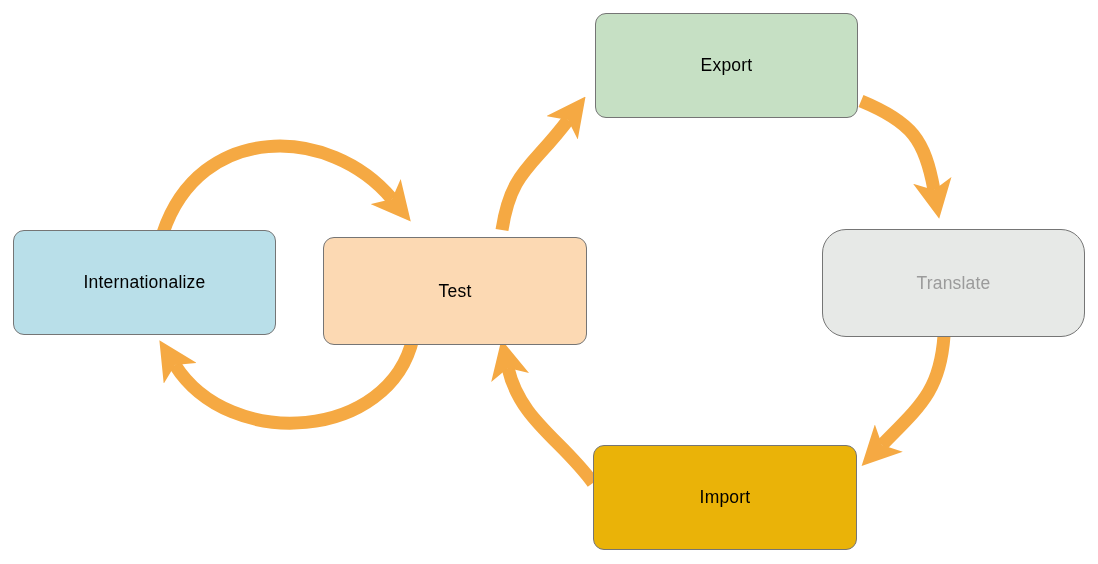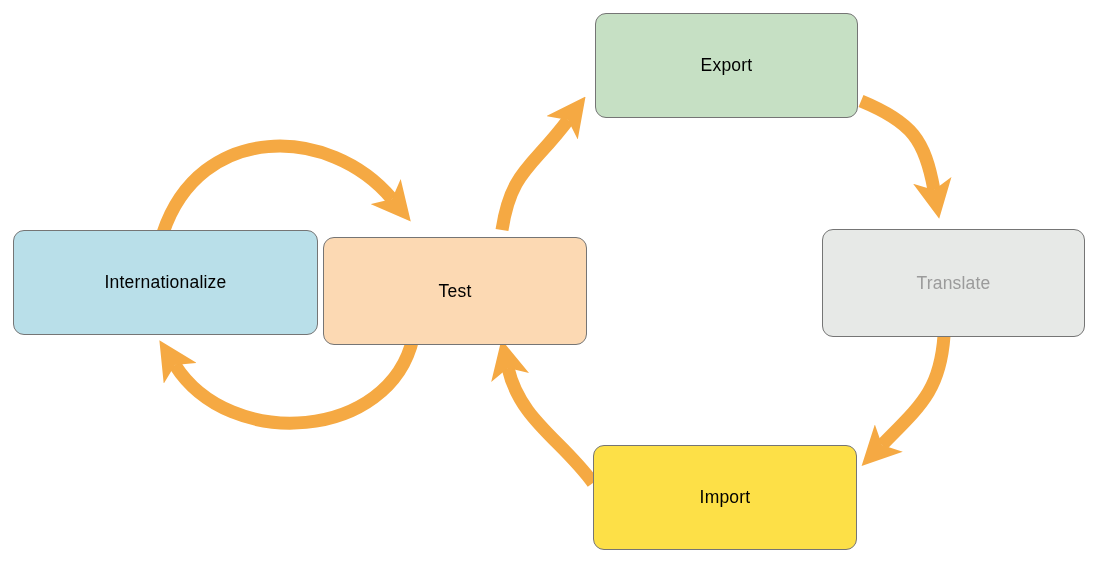--- a/index.html
+++ b/index.html
@@ -34,24 +34,24 @@
     border-radius: 11px;
     display: flex;
     align-items: center;
     justify-content: center;
   }
   .node-label {
     font-size: 17.5px;
     letter-spacing: 0.2px;
   }
 
-  #n-internationalize { left: 13px;  top: 230px; width: 305px; height: 105px; }
+  #n-internationalize { left: 13px;  top: 230px; width: 263px; height: 105px; }
   #n-test             { left: 323px; top: 229px; width: 264px; height: 108px; margin-top: 8px; }
   #n-export           { left: 595px; top: 13px;  width: 263px; height: 105px; }
-  #n-translate        { left: 822px; top: 229px; width: 263px; height: 108px; }
+  #n-translate        { left: 822px; top: 229px; width: 263px; height: 108px; border-radius: 24px; }
   #n-import           { left: 593px; top: 445px; width: 264px; height: 105px; }
 </style>
 </head>
 <body>
 
 <div class="stage">
 
   <svg class="edges" width="1098" height="564" viewBox="0 0 1098 564" aria-hidden="true">
     <defs>
       <marker id="ah" viewBox="0 0 10 10" refX="2.5" refY="5" markerWidth="3" markerHeight="3" orient="auto" markerUnits="strokeWidth">
@@ -81,17 +81,17 @@
   </div>
 
   <div class="node" id="n-export" style="background-color: rgb(198, 224, 196);">
     <span class="node-label" style="color: rgb(0, 0, 0);">Export</span>
   </div>
 
   <div class="node" id="n-translate" style="background-color: rgb(231, 233, 231);">
     <span class="node-label" style="color: rgb(155, 155, 155);">Translate</span>
   </div>
 
-  <div class="node" id="n-import" style="background-color: #fde047;">
+  <div class="node" id="n-import" style="background-color: #eab308;">
     <span class="node-label" style="color: rgb(0, 0, 0);">Import</span>
   </div>
 
 </div>
 
 </body></html>

